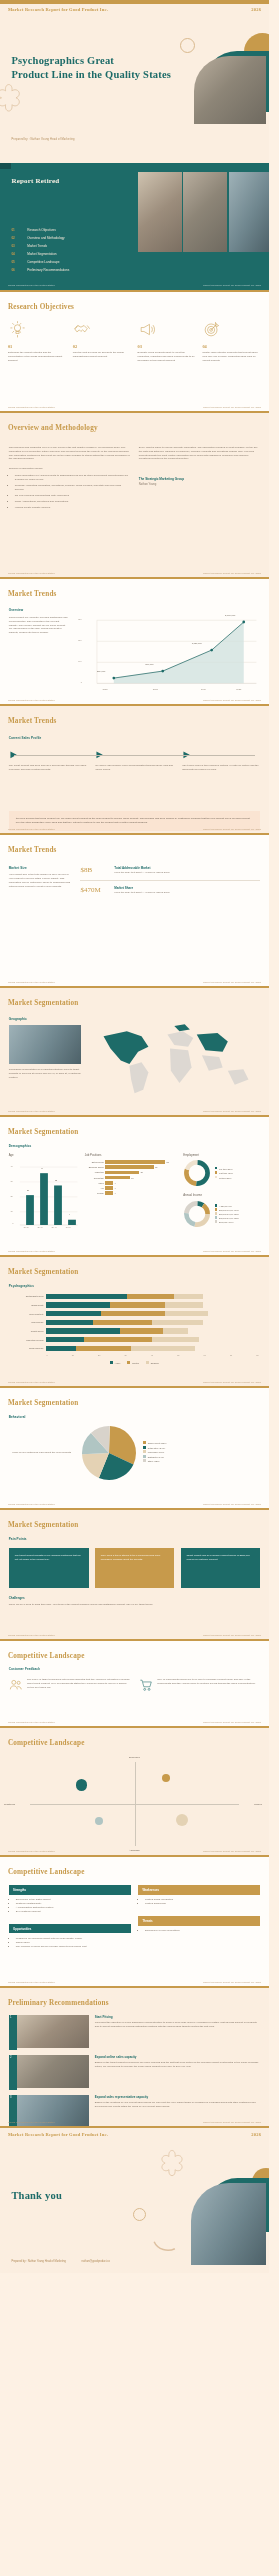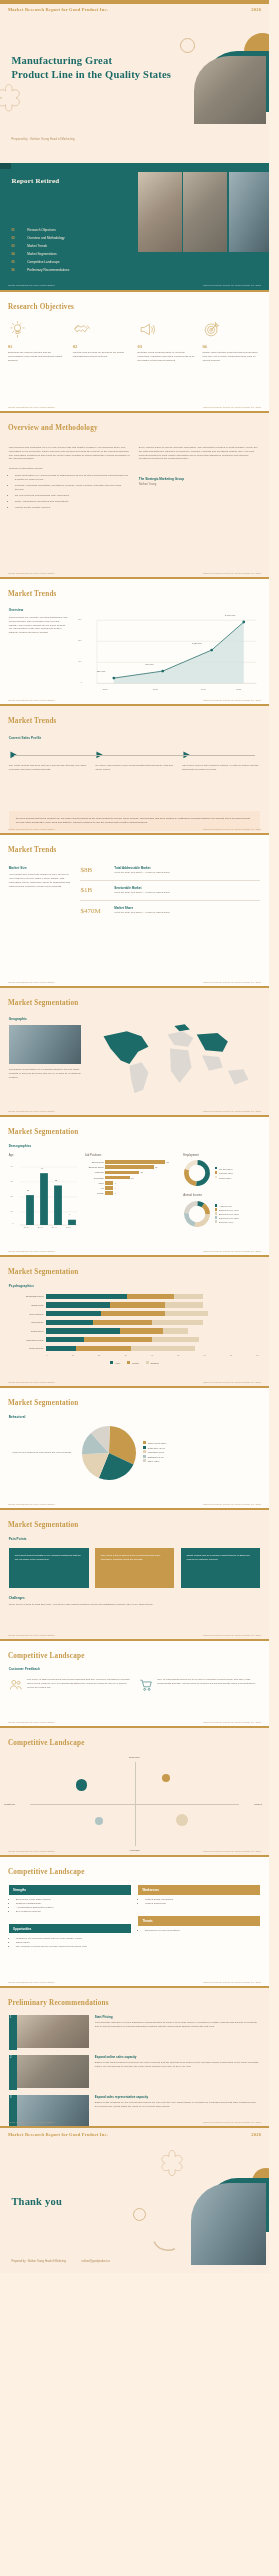--- a/index.html
+++ b/index.html
@@ -47,21 +47,21 @@
   <svg class="flower" width="31.5" height="31.5" viewBox="0 0 100 100" style="left:-7px;top:83px;">
     <path d="M50 5c8 0 12 10 10 20 8-6 18-4 22 3s0 16-9 19c9 3 13 12 9 19s-14 9-22 3c2 10-2 20-10 20s-12-10-10-20c-8 6-18 4-22-3s0-16 9-19c-9-3-13-12-9-19s14-9 22-3C38 15 42 5 50 5z" fill="none" stroke="#ddc0a0" stroke-width="2.5"></path>
   </svg>
 
   <div style="position:absolute;right:0;top:51px;width:84px;height:72px;">
     <div style="position:absolute;right:0;top:0;width:65px;height:61px;background:#1d6b68;border-radius:33px 0 0 0;"></div>
     <div class="ph" style="position:absolute;right:3.5px;top:5.2px;width:72px;height:68px;border-radius:35px 0 0 0;"></div>
   </div>
 
   <div style="position:absolute;left:11.4px;top:54px;width:162px;">
-    <div class="h-title" style="font-size:10.5px;color:#1d6b68;line-height:1.35;">Manufacturing Great</div>
+    <div class="h-title" style="font-size:10.5px;color:#1d6b68;line-height:1.35;">Psychographics Great</div>
     <div class="h-title" style="font-size:10.5px;color:#1d6b68;line-height:1.35;">Product Line in the Quality States</div>
   </div>
 
   <div style="position:absolute;left:11.4px;top:138px;font-size:2.6px;color:#b08a58;letter-spacing:0.2px;">Prepared by : Nathan Young Head of Marketing</div>
 </div>
 
 <div class="page teal-bg" style="height:127px;">
   <div style="position:absolute;left:0;top:0;width:10.5px;height:6.1px;background:#17504f;"></div>
   <div class="h-title" style="color:#fdf3e7;position:absolute;left:11.4px;top:14px;font-size:7px;">Report Retired</div>
 
@@ -277,27 +277,20 @@
   <div style="display:flex;padding:9.6px 8.7px 0;gap:8.7px;">
     <div style="width:63px;">
       <div class="sub-head" style="margin-bottom:3.5px;">Market Size</div>
       <div class="body-txt">Your market size is the total number of likely buyers of your product or service within a given market. This information can be particularly useful to businesses and entrepreneurs looking to invest in new products.</div>
     </div>
     <div style="flex:1;">
       <div style="display:flex;gap:7.9px;align-items:center;padding-bottom:5.2px;border-bottom:0.4px solid #e6ded2;">
         <span style="font-family:'Liberation Serif',serif;color:#c79a4b;font-size:7px;width:26px;">$8B</span>
         <div style="flex:1;">
           <div style="font-size:3px;font-weight:700;color:#1d6b68;">Total Addressable Market</div>
-          <div class="body-txt" style="margin-top:0.9px;">Keep the body text short — 3 lines or less is good</div>
-        </div>
-      </div>
-      <div style="display:flex;gap:7.9px;align-items:center;padding:5.2px 0;border-bottom:0.4px solid #e6ded2;">
-        <span style="font-family:'Liberation Serif',serif;color:#c79a4b;font-size:7px;width:26px;">$1B</span>
-        <div style="flex:1;">
-          <div style="font-size:3px;font-weight:700;color:#1d6b68;">Serviceable Market</div>
           <div class="body-txt" style="margin-top:0.9px;">Keep the body text short — 3 lines or less is good</div>
         </div>
       </div>
       <div style="display:flex;gap:7.9px;align-items:center;padding-top:5.2px;">
         <span style="font-family:'Liberation Serif',serif;color:#c79a4b;font-size:7px;width:26px;">$470M</span>
         <div style="flex:1;">
           <div style="font-size:3px;font-weight:700;color:#1d6b68;">Market Share</div>
           <div class="body-txt" style="margin-top:0.9px;">Keep the body text short — 3 lines or less is good</div>
         </div>
       </div>
@@ -779,20 +772,20 @@
   <div class="ring" style="width:13px;height:13px;left:133px;top:82px;"></div>
   <svg width="23" height="14" viewBox="0 0 40 22" style="position:absolute;left:153px;top:114px;">
     <path d="M2 2c6 14 24 18 36 12" fill="none" stroke="#ddc0a0" stroke-width="2.6"></path>
   </svg>
 
   <div style="position:absolute;right:0;top:52px;width:84px;height:87px;">
     <div style="position:absolute;right:0;top:0;width:63px;height:54px;background:#1d6b68;border-radius:31.5px 0 0 0;"></div>
     <div class="ph3" style="position:absolute;right:3.5px;top:5.2px;width:75px;height:82px;border-radius:38px 0 0 0;"></div>
   </div>
 
-  <div class="h-title" style="position:absolute;left:11.4px;top:70px;font-size:10.5px;color:#1d6b68;">Thank you</div>
+  <div class="h-title" style="position:absolute;left:11.4px;top:64px;font-size:10.5px;color:#1d6b68;">Thank you</div>
 
   <div style="position:absolute;left:11.4px;bottom:10.5px;display:flex;gap:15.7px;">
     <span style="font-size:2.6px;color:#b08a58;">Prepared by : Nathan Young Head of Marketing</span>
     <span style="font-size:2.6px;color:#b08a58;">nathan@goodproduct.co</span>
   </div>
 </div>
 
 
 </body></html>

